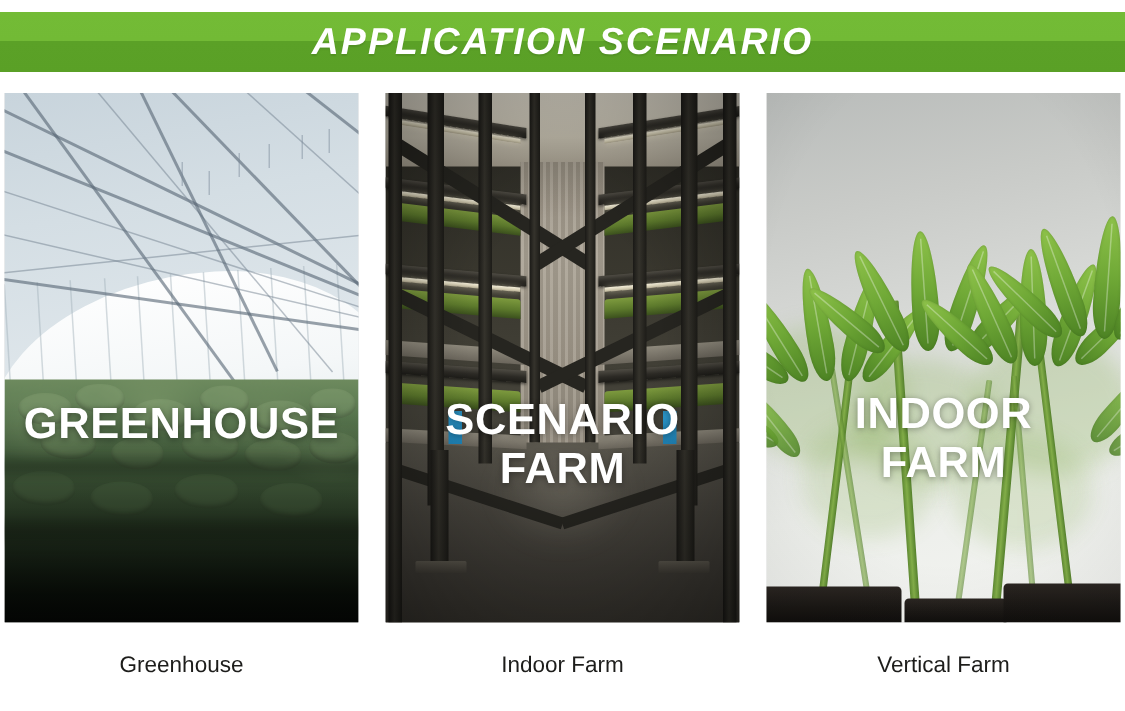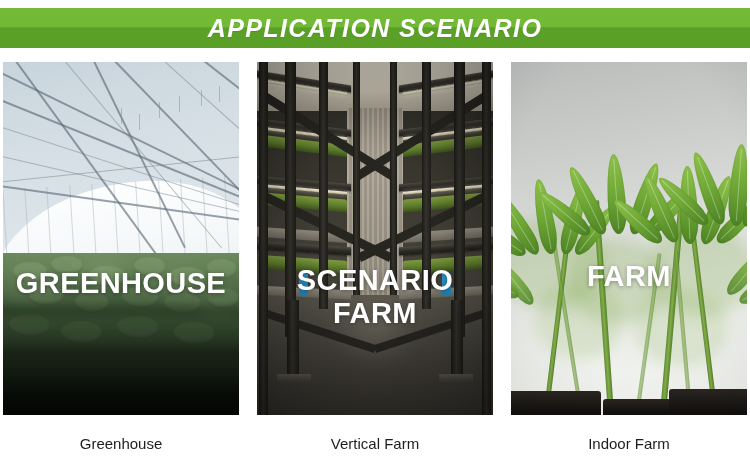--- a/index.html
+++ b/index.html
@@ -426,25 +426,26 @@
         <div class="if-leaflet" style="left:14px;  top:188px; width:14px; height:54px; transform:rotate(-38deg); opacity:.85;"></div>
         <div class="if-leaflet" style="left:210px; top:172px; width:15px; height:60px; transform:rotate(40deg); opacity:.85;"></div>
         <div class="if-leaflet" style="left:222px; top:186px; width:14px; height:54px; transform:rotate(58deg); opacity:.82;"></div>
 
         <div class="if-pot" style="left:-6px;  width:96px;  height:24px;"></div>
         <div class="if-pot" style="left:92px;  width:68px;  height:16px;"></div>
         <div class="if-pot" style="left:158px; width:86px;  height:26px;"></div>
         <div class="if-vignette"></div>
       </div>
       <div class="card-label label-3">
+        <div>INDOOR</div>
         <div>FARM</div>
       </div>
     </div>
 
   </div>
 
   <div class="captions">
     <div class="caption">Greenhouse</div>
+    <div class="caption">Indoor Farm</div>
     <div class="caption">Vertical Farm</div>
-    <div class="caption">Indoor Farm</div>
   </div>
 
 </div>
 
 </body></html>

